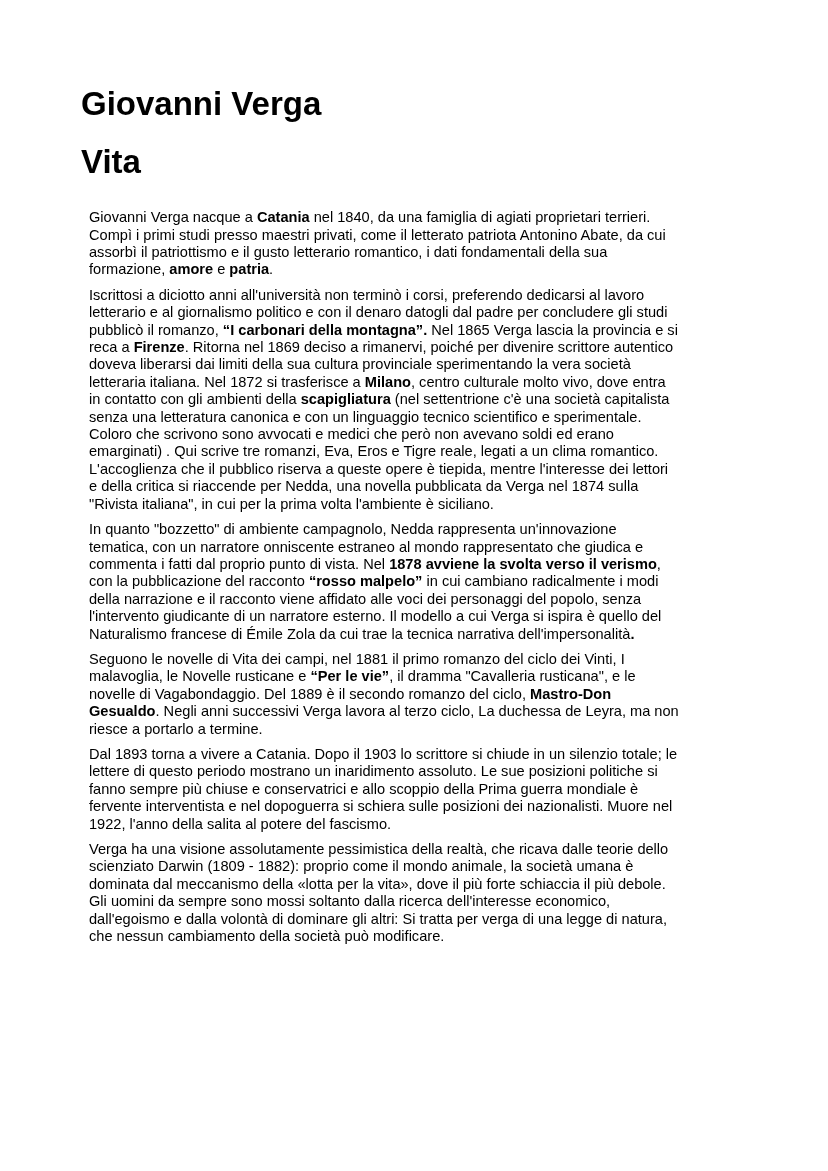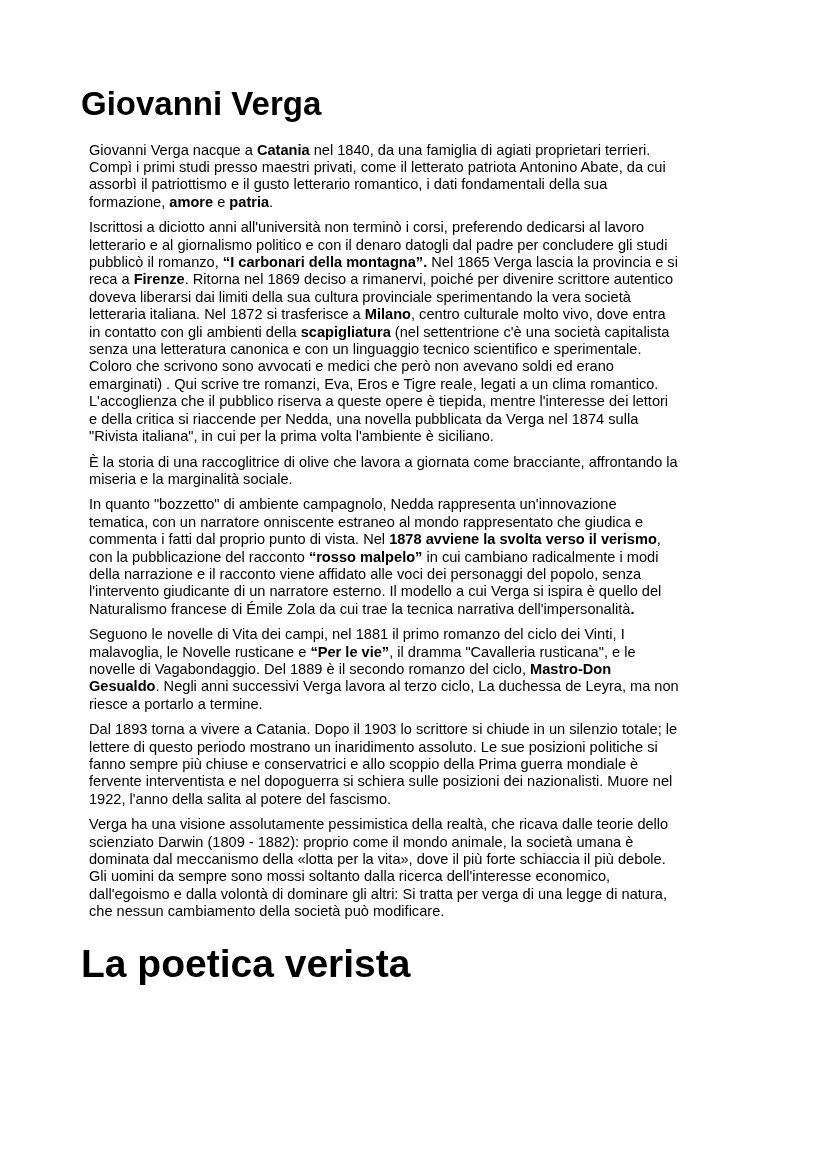--- a/index.html
+++ b/index.html
@@ -37,22 +37,21 @@
     text-align: left;
   }
   .b { font-weight: 700; }
 </style>
 </head>
 <body>
 
 <div class="page">
   <h1 class="doc-title">Giovanni Verga</h1>
   <div id="sections">
+      <h2 class="heading md">Vita</h2>
       <p class="par"><span>Giovanni Verga nacque a </span><span class="b">Catania</span><span> nel 1840, da una famiglia di agiati proprietari terrieri. Compì i primi studi presso maestri privati, come il letterato patriota Antonino Abate, da cui assorbì il patriottismo e il gusto letterario romantico, i dati fondamentali della sua formazione, </span><span class="b">amore</span><span> e </span><span class="b">patria</span><span>.</span></p>
       <p class="par"><span>Iscrittosi a diciotto anni all'università non terminò i corsi, preferendo dedicarsi al lavoro letterario e al giornalismo politico e con il denaro datogli dal padre per concludere gli studi pubblicò il romanzo, </span><span class="b">“I carbonari della montagna”.</span><span> Nel 1865 Verga lascia la provincia e si reca a </span><span class="b">Firenze</span><span>. Ritorna nel 1869 deciso a rimanervi, poiché per divenire scrittore autentico doveva liberarsi dai limiti della sua cultura provinciale sperimentando la vera società letteraria italiana. Nel 1872 si trasferisce a </span><span class="b">Milano</span><span>, centro culturale molto vivo, dove entra in contatto con gli ambienti della </span><span class="b">scapigliatura</span><span> (nel settentrione c'è una società capitalista senza una letteratura canonica e con un linguaggio tecnico scientifico e sperimentale. Coloro che scrivono sono avvocati e medici che però non avevano soldi ed erano emarginati) . Qui scrive tre romanzi, Eva, Eros e Tigre reale, legati a un clima romantico. L'accoglienza che il pubblico riserva a queste opere è tiepida, mentre l'interesse dei lettori e della critica si riaccende per Nedda, una novella pubblicata da Verga nel 1874 sulla "Rivista italiana", in cui per la prima volta l'ambiente è siciliano.</span></p>
-      <p class="par"><span>È la storia di una raccoglitrice di olive che lavora a giornata come bracciante, affrontando la miseria e la marginalità sociale.</span></p>
       <p class="par"><span>In quanto "bozzetto" di ambiente campagnolo, Nedda rappresenta un'innovazione tematica, con un narratore onniscente estraneo al mondo rappresentato che giudica e commenta i fatti dal proprio punto di vista. Nel </span><span class="b">1878 avviene la svolta verso il verismo</span><span>, con la pubblicazione del racconto </span><span class="b">“rosso malpelo”</span><span> in cui cambiano radicalmente i modi della narrazione e il racconto viene affidato alle voci dei personaggi del popolo, senza l'intervento giudicante di un narratore esterno. Il modello a cui Verga si ispira è quello del Naturalismo francese di Émile Zola da cui trae la tecnica narrativa dell'impersonalità</span><span class="b">.</span></p>
       <p class="par"><span>Seguono le novelle di Vita dei campi, nel 1881 il primo romanzo del ciclo dei Vinti, I malavoglia, le Novelle rusticane e </span><span class="b">“Per le vie”</span><span>, il dramma "Cavalleria rusticana", e le novelle di Vagabondaggio. Del 1889 è il secondo romanzo del ciclo, </span><span class="b">Mastro-Don Gesualdo</span><span>. Negli anni successivi Verga lavora al terzo ciclo, La duchessa de Leyra, ma non riesce a portarlo a termine.</span></p>
       <p class="par"><span>Dal 1893 torna a vivere a Catania. Dopo il 1903 lo scrittore si chiude in un silenzio totale; le lettere di questo periodo mostrano un inaridimento assoluto. Le sue posizioni politiche si fanno sempre più chiuse e conservatrici e allo scoppio della Prima guerra mondiale è fervente interventista e nel dopoguerra si schiera sulle posizioni dei nazionalisti. Muore nel 1922, l'anno della salita al potere del fascismo.</span></p>
       <p class="par"><span>Verga ha una visione assolutamente pessimistica della realtà, che ricava dalle teorie dello scienziato Darwin (1809 - 1882): proprio come il mondo animale, la società umana è dominata dal meccanismo della «lotta per la vita», dove il più forte schiaccia il più debole. Gli uomini da sempre sono mossi soltanto dalla ricerca dell'interesse economico, dall'egoismo e dalla volontà di dominare gli altri: Si tratta per verga di una legge di natura, che nessun cambiamento della società può modificare.</span></p>
-      <h2 class="heading lg">La poetica verista</h2>
     </div>
 </div>
 
 </body></html>

